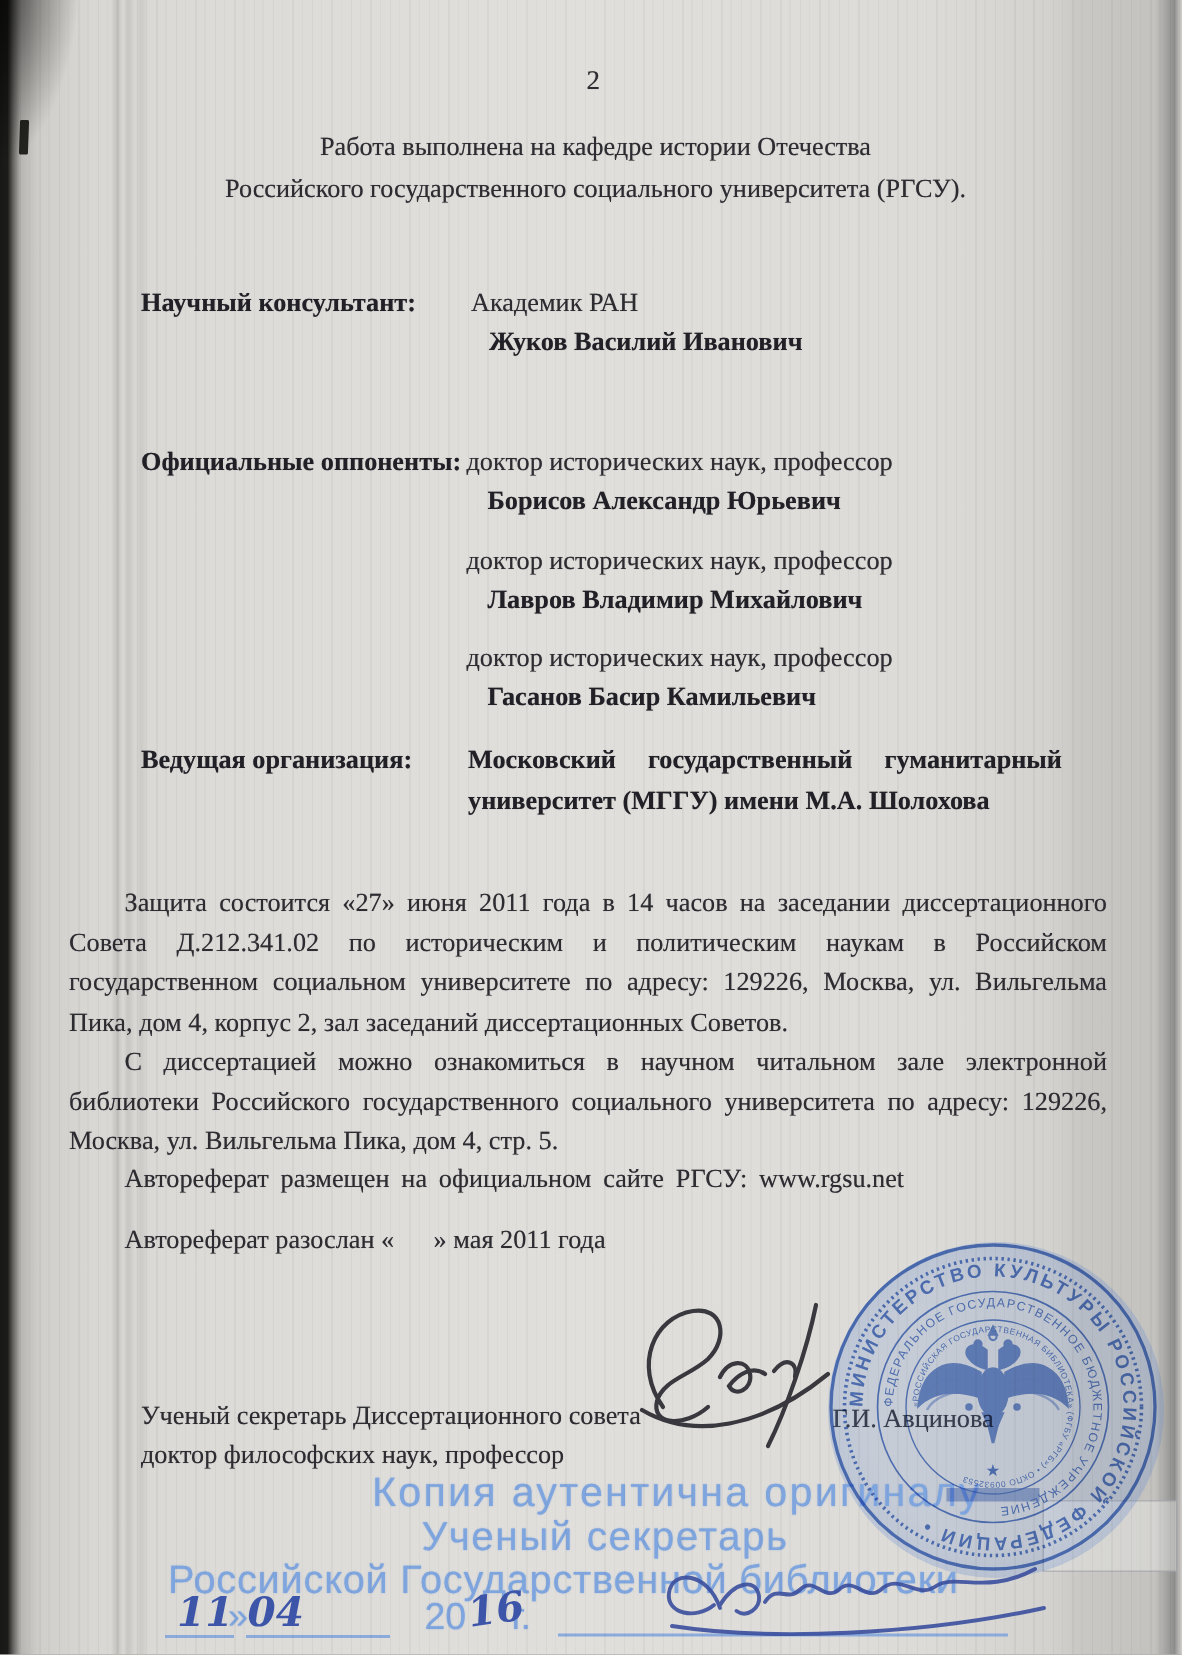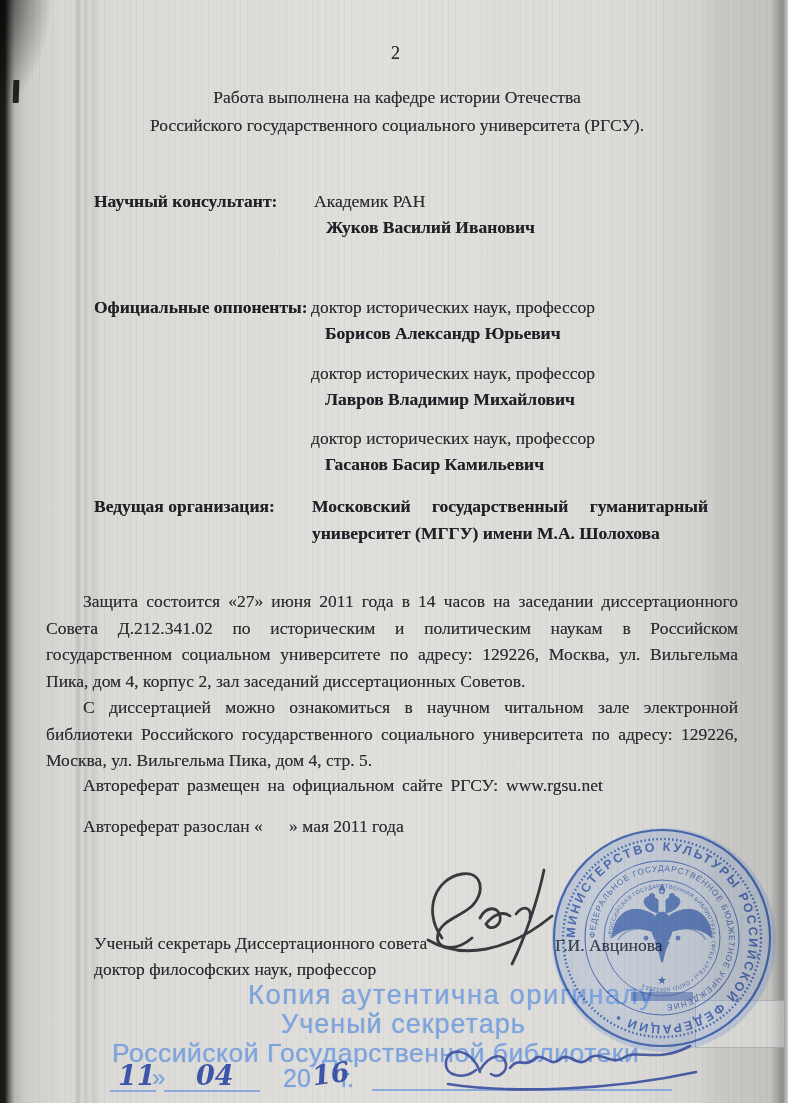--- a/index.html
+++ b/index.html
@@ -94,21 +94,21 @@
       <path d="M8,74 C42,94 88,86 132,50"></path>
     </g>
   </svg>
 
   <div class="t stamp" style="left:248px;top:979px;font-size:27.5px;letter-spacing:1.5px;">Копия аутентична оригиналу</div>
   <div class="t stamp" style="left:281px;top:1009px;font-size:27px;letter-spacing:1px;">Ученый секретарь</div>
   <div class="t stamp" style="left:112px;top:1038px;font-size:26.5px;letter-spacing:.5px;">Российской Государственной библиотеки</div>
 
   <div class="t ink" style="left:118px;top:1060px;font-size:27px;font-weight:bold;">11</div>
   <div class="t stamp" style="left:152px;top:1064px;font-size:24px;">»</div>
-  <div class="t ink" style="left:196px;top:1060px;font-size:27px;font-weight:bold;">04</div>
+  <div class="t ink" style="left:165px;top:1060px;font-size:27px;font-weight:bold;">04</div>
   <div class="t stamp" style="left:283px;top:1064px;font-size:25px;">20</div>
   <div class="t ink" style="left:312px;top:1058px;font-size:27px;font-weight:bold;transform:rotate(-8deg);">16</div>
   <div class="t stamp" style="left:341px;top:1064px;font-size:25px;">г.</div>
   <div class="uline" style="left:110px;top:1090px;width:46px;"></div>
   <div class="uline" style="left:164px;top:1090px;width:96px;"></div>
   <div class="uline" style="left:372px;top:1089px;width:300px;"></div>
 
   <svg class="sig" style="left:352px;top:1038px;" width="350" height="62" viewBox="0 0 350 62">
     <g fill="none" stroke="#3b4f9e" stroke-width="2.6" stroke-linecap="round" opacity=".9">
       <path d="M128,34 C120,10 96,8 94,24 C92,38 112,42 124,32"></path>

